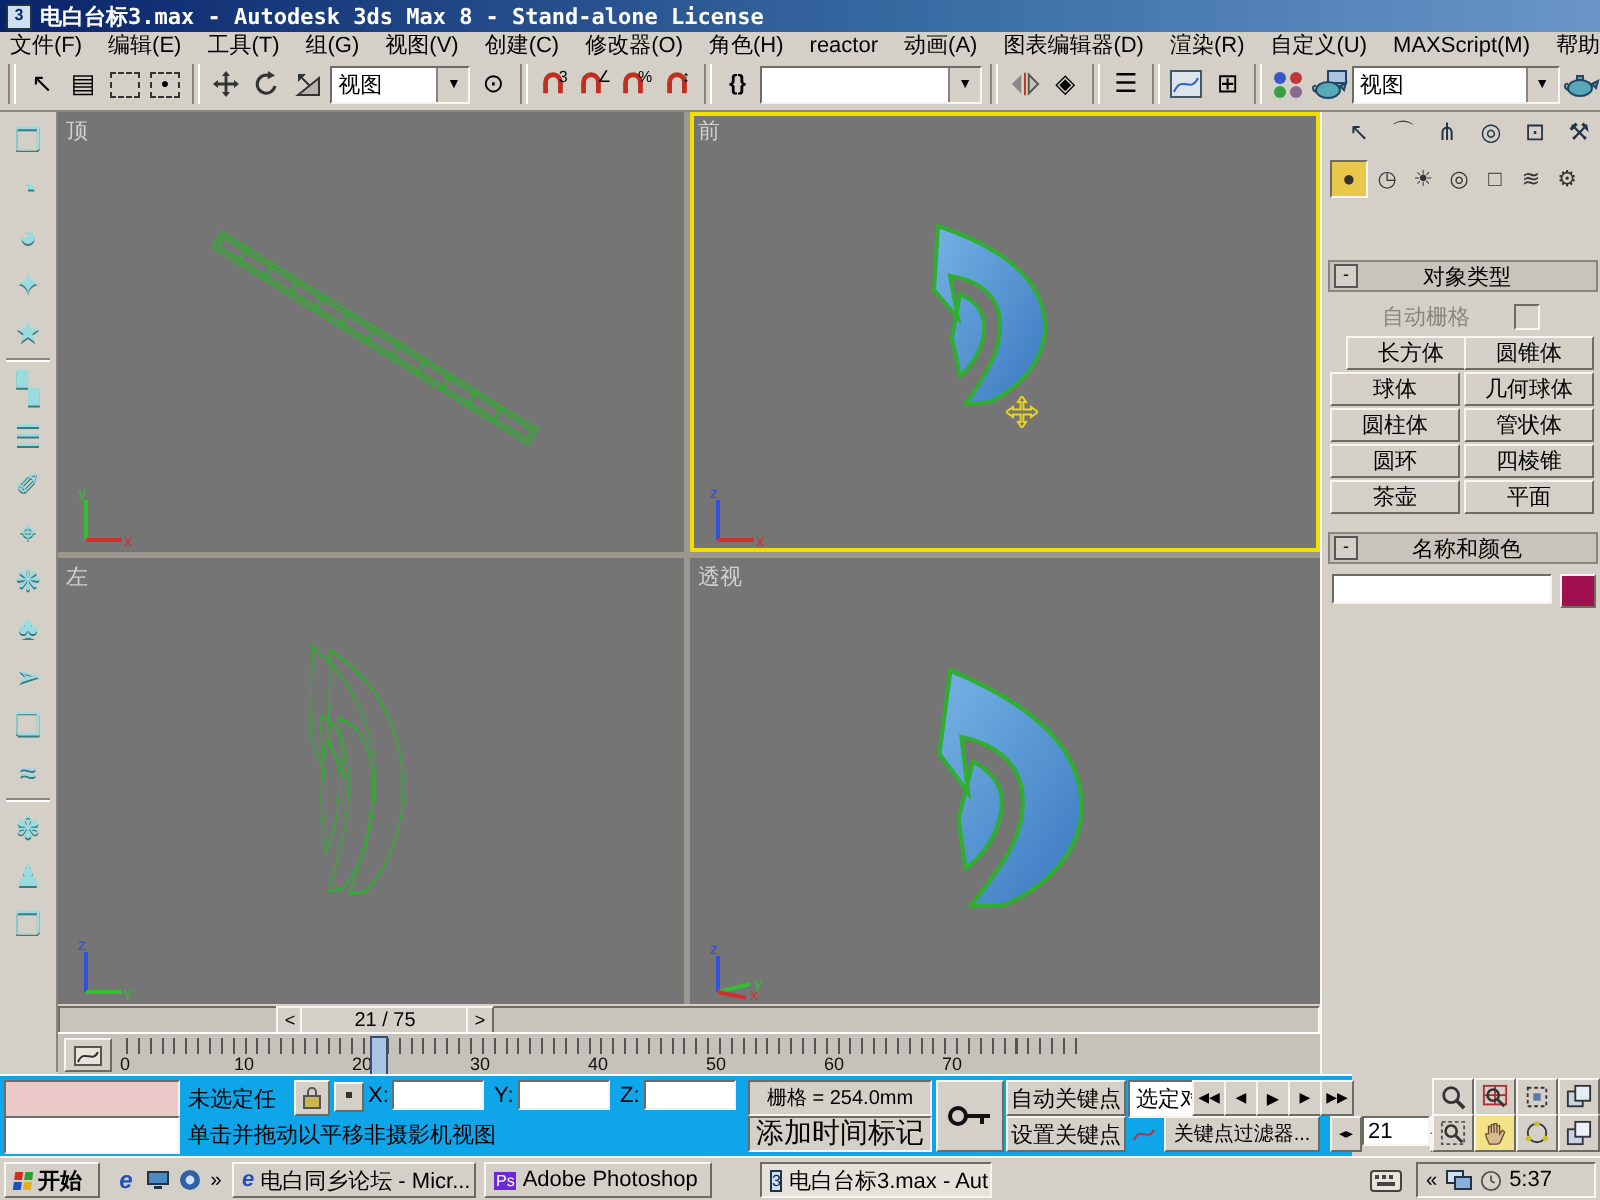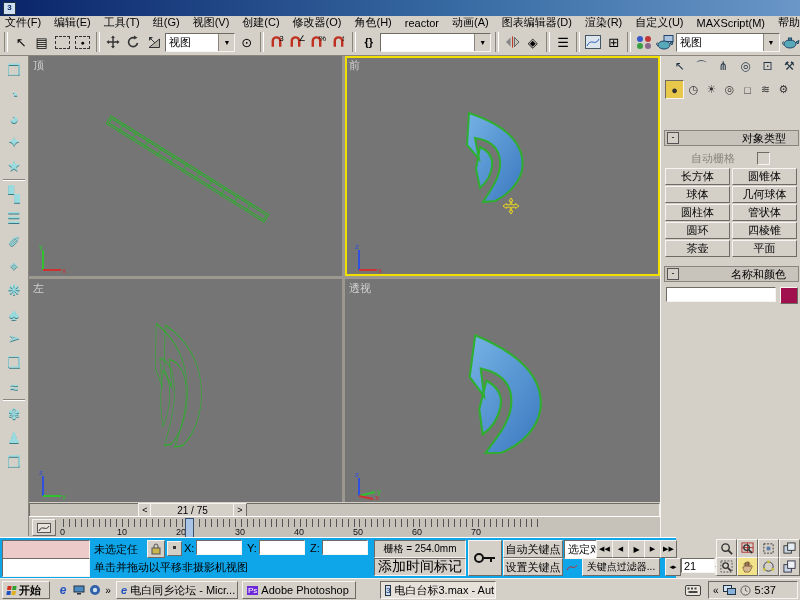--- a/index.html
+++ b/index.html
@@ -48,21 +48,21 @@
   #vp-front{box-shadow:inset 0 0 0 2px #f0df00}
   .tripod{position:absolute;left:4px;bottom:2px}
   
   #rightpanel{left:660px;top:56px;width:140px;height:522px;background:#d4d0c8;border-left:1px solid #f6f4f0}
   .ptab{width:21px;height:18px;display:flex;align-items:center;justify-content:center;font-size:12px;color:#234}
   .subico{width:17px;height:17px;display:flex;align-items:center;justify-content:center;font-size:11px;color:#333}
   .subico.active{background:#e8c84a;border:1px solid;border-color:#6e6a64 #f6f4f0 #f6f4f0 #6e6a64}
   .rollout{position:absolute;left:3px;width:133px;height:14px;background:#c8c4bc;border:1px solid #8a867e;
     display:flex;align-items:center;font-size:11px}
   .rollout .minus{width:10px;height:10px;border:1px solid #555;margin:0 2px;font-size:9px;line-height:8px;text-align:center;background:#d4d0c8}
-  .rollout .rtitle{flex:1;text-align:right;padding-right:12px}
+  .rollout .rtitle{flex:1;text-align:center;padding-right:12px}
   .obtn{position:absolute;width:63px;height:15px;font-size:11px;display:flex;align-items:center;justify-content:center}
   
   #timeslider{left:29px;top:502px;width:631px;height:14px;background:#d4d0c8}
   #ts-track{position:absolute;left:0;top:1px;width:629px;height:12px;background:#c8c4bc;
     border:1px solid;border-color:#6e6a64 #f6f4f0 #f6f4f0 #6e6a64}
   #trackbar{left:29px;top:516px;width:631px;height:21px;background:#c6c2ba;border-top:1px solid #fff}
   .ticks{position:absolute;left:34px;top:2px;width:478px;height:8px;
     background:repeating-linear-gradient(to right,#555 0,#555 1px,transparent 1px,transparent 5.93px)}
   .ticknum{position:absolute;top:10px;font-size:9px;color:#111}
   #framemarker{position:absolute;left:156px;top:1px;width:7px;height:18px;background:#a9c4e4;border:1px solid #38506e}
@@ -84,20 +84,21 @@
   .swatch{background:#a0104e}
   svg{display:block}
 </style>
 </head>
 <body>
 
 <div id="screen">
 
   <div id="titlebar" class="abs">
     <span class="appico">3</span>
+    <span>电白台标3.max - Autodesk 3ds Max 8  - Stand-alone License</span>
   </div>
 
   <div id="menubar" class="abs">
     <span class="menu-item">文件(F)</span>
     <span class="menu-item">编辑(E)</span>
     <span class="menu-item">工具(T)</span>
     <span class="menu-item">组(G)</span>
     <span class="menu-item">视图(V)</span>
     <span class="menu-item">创建(C)</span>
     <span class="menu-item">修改器(O)</span>
@@ -356,21 +357,21 @@
       <div class="subico">⚙</div>
     </div>
 
     <div class="rollout" style="top:74px">
       <span class="minus">-</span>
       <span class="rtitle">对象类型</span>
     </div>
     <div class="abs" style="left:30px;top:95px;color:#8a867e">自动栅格</div>
     <div class="abs sg" style="left:96px;top:96px;width:11px;height:11px"></div>
 
-    <div class="obtn b" style="left:4px;top:112px">长方体</div>
+    <div class="obtn b" style="left:12px;top:112px">长方体</div>
     <div class="obtn b" style="left:71px;top:112px">圆锥体</div>
     <div class="obtn b" style="left:4px;top:130px">球体</div>
     <div class="obtn b" style="left:71px;top:130px">几何球体</div>
     <div class="obtn b" style="left:4px;top:148px">圆柱体</div>
     <div class="obtn b" style="left:71px;top:148px">管状体</div>
     <div class="obtn b" style="left:4px;top:166px">圆环</div>
     <div class="obtn b" style="left:71px;top:166px">四棱锥</div>
     <div class="obtn b" style="left:4px;top:184px">茶壶</div>
     <div class="obtn b" style="left:71px;top:184px">平面</div>
 

